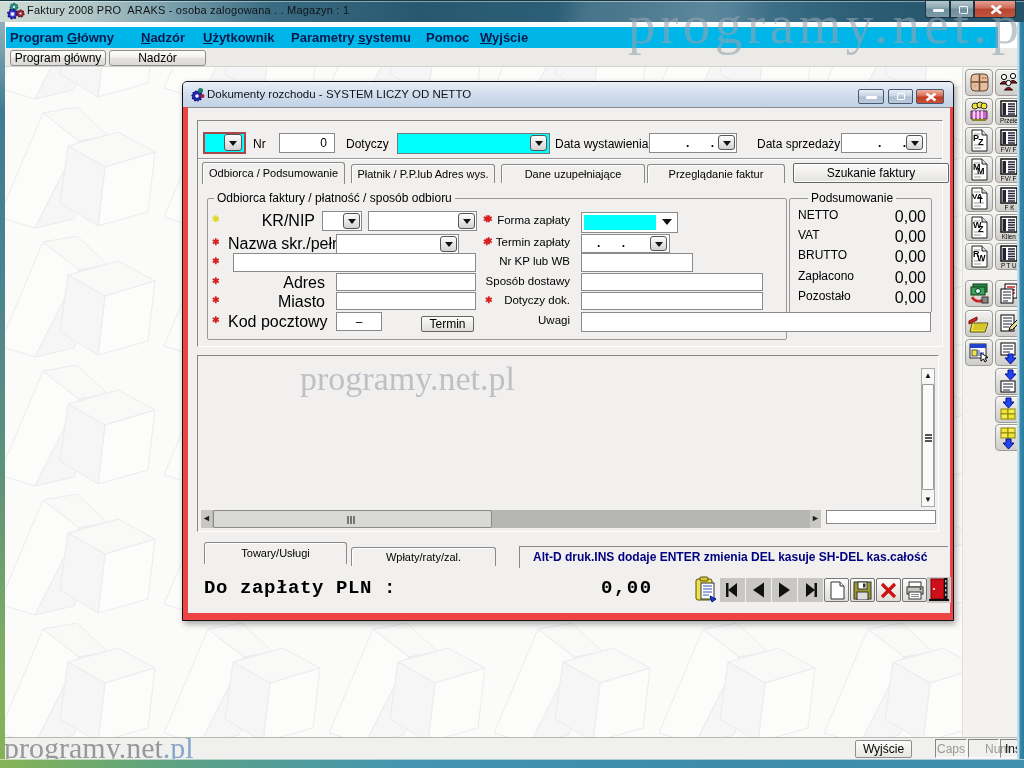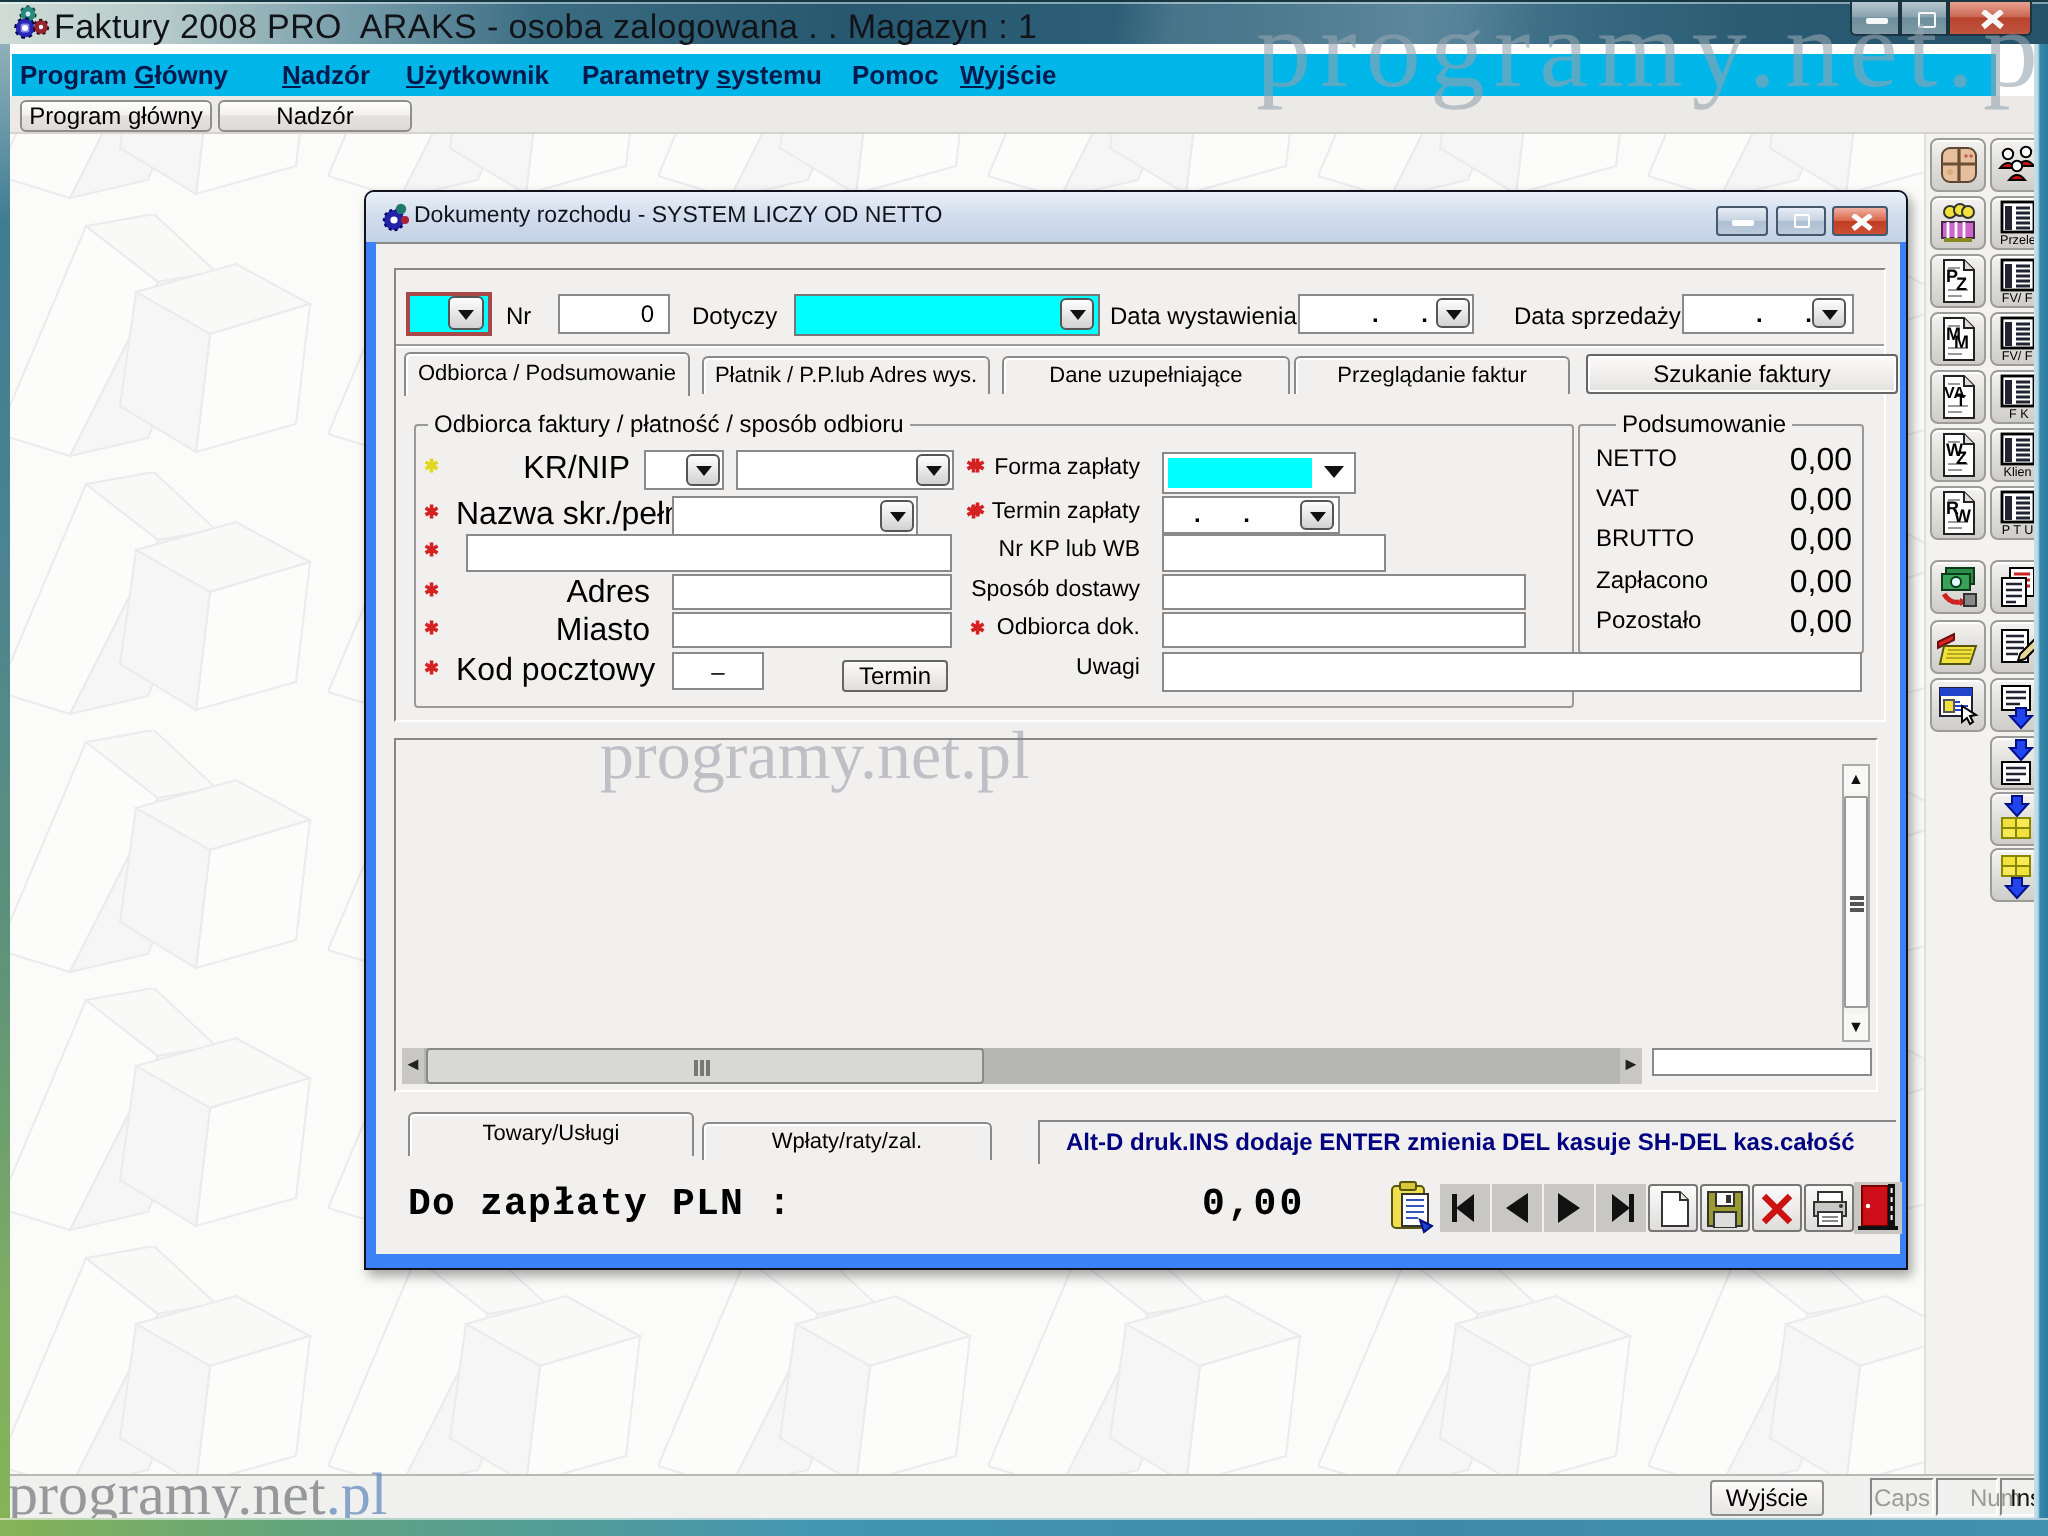--- a/index.html
+++ b/index.html
@@ -6,21 +6,21 @@
 html,body { width:1024px; height:768px; overflow:hidden; }
 body { font-family:"Liberation Sans", sans-serif; font-size:12px; color:#000; }
 #screen { position:absolute; left:0; top:0; width:1024px; height:768px; background:#fff; }
 .abs { position:absolute; }
 
 
 #titlebar { left:0; top:0; width:1024px; height:22px;
   background:linear-gradient(100deg, rgba(255,255,255,0) 550px, rgba(255,255,255,0.13) 580px, rgba(255,255,255,0.16) 700px, rgba(255,255,255,0.02) 760px, rgba(255,255,255,0) 800px),
     linear-gradient(90deg,#cfdcd6 0px,#b7cbca 80px,#7ba0ac 170px,#3a6c82 270px,#27586f 420px,#2e627b 620px,#40738c 730px,#2b5c74 870px,#245268 1024px);
   border-top:1px solid #163842; box-shadow:inset 0 1px 0 rgba(255,255,255,0.45); }
-#titletext { left:27px; top:4px; font-size:17px; color:#101418; letter-spacing:0.2px; }
+#titletext { left:27px; top:4px; font-size:11px; color:#101418; letter-spacing:0.2px; }
 .winbtn { top:1px; height:17px; border:1px solid #1c3440; border-top:none; }
 #btnmin { left:925px; width:25px; background:linear-gradient(#b6c7ce,#8aa4b0 45%,#6d8e9c 50%,#7e9aa6); border-radius:0 0 0 3px; }
 #btnmax { left:950px; width:24px; background:linear-gradient(#b6c7ce,#8aa4b0 45%,#6d8e9c 50%,#7e9aa6); }
 #btncls { left:974px; width:42px; background:linear-gradient(#e8a091,#cc6a55 45%,#b8442e 50%,#c05540); border-radius:0 0 3px 0; }
 
 #menubar { left:5px; top:22px; width:1012px; height:26px; background:#fff; }
 #menucyan { left:6px; top:27px; width:992px; height:21px; background:#00b5e8; }
 .mitem { position:absolute; top:3px; font-weight:bold; font-size:13px; color:#001a4d; }
 .mitem u { text-decoration:underline; }
 
@@ -44,21 +44,21 @@
 .ribtn { position:absolute; width:28px; height:27px; border:1px solid #9c9c9a; border-radius:4px;
   background:linear-gradient(#f4f3f1,#dddbd7 60%,#cfcdc9); box-shadow:inset 0 1px 0 #fff;
   display:flex; align-items:center; justify-content:center; overflow:hidden; }
 .ribtn.capt { flex-direction:column; }
 .ribtn.capt span { font-size:7px; line-height:7px; margin-top:-1px; color:#000; transform:scale(0.9); }
 
 
 .wm { position:absolute; font-family:"Liberation Serif", serif; color:rgba(125,140,152,0.55); white-space:nowrap; }
 
 
-#dlg { left:182px; top:95px; width:772px; height:540px; background:#3b82f6;
+#dlg { left:182px; top:81px; width:772px; height:540px; background:#ef4444;
   border:1px solid #10121c; border-radius:5px 5px 0 0;
   box-shadow:2px 3px 6px rgba(0,0,0,0.35); }
 #dlgtitle { left:0px; top:0px; width:770px; height:25px; border-radius:4px 4px 0 0;
   background:linear-gradient(#eaf0f8,#d3deee 45%,#c3d2e6); }
 #dlgtitletext { left:24px; top:6px; font-size:11.5px; color:#10141a; }
 .dbtn { top:7px; height:15px; border:1px solid #45586e; border-radius:2px; }
 #dmin { left:675px; width:26px; background:linear-gradient(#e7edf5,#c6d3e2 48%,#aebfd2 52%,#bccadb); }
 #dmax { left:705px; width:25px; background:linear-gradient(#e7edf5,#c6d3e2 48%,#aebfd2 52%,#bccadb); }
 #dcls { left:733px; width:28px; background:linear-gradient(#f0b0a0,#d9674d 48%,#c03c22 52%,#cc4f35); }
 #dlgclient { left:5px; top:25px; width:762px; height:506px; background:#f1f0ee; border-top:1px solid #8a8a8a; }
@@ -452,21 +452,21 @@
       <div class="inp" style="left:148px; top:204px; width:46px; height:19px; text-align:center; padding-top:2px;">–</div>
       <div class="abs" style="left:233px; top:208px; width:53px; height:16px; border:1px solid #666; border-radius:2px; background:linear-gradient(#fbfbfa,#e0ded9); text-align:center; line-height:14px; font-size:12px;">Termin</div>
 
       <div class="star" style="left:297px; top:106px;">✱</div>
       <div class="rlbl" style="left:290px; top:105px; width:92px; font-size:11.5px; padding-top:1px;">Forma zapłaty</div>
       <div class="star" style="left:297px; top:128px;">✱</div>
       <div class="rlbl" style="left:290px; top:127px; width:92px; font-size:11.5px; padding-top:1px;">Termin zapłaty</div>
       <div class="rlbl" style="left:290px; top:146px; width:92px; font-size:11.5px; padding-top:1px;">Nr KP lub WB</div>
       <div class="rlbl" style="left:290px; top:166px; width:92px; font-size:11.5px; padding-top:1px;">Sposób dostawy</div>
       <div class="star" style="left:297px; top:187px;">✱</div>
-      <div class="rlbl" style="left:290px; top:185px; width:92px; font-size:11.5px; padding-top:1px;">Odbiorca dok.</div>
+      <div class="rlbl" style="left:290px; top:185px; width:92px; font-size:11.5px; padding-top:1px;">Dotyczy dok.</div>
       <div class="rlbl" style="left:290px; top:205px; width:92px; font-size:11.5px; padding-top:1px;">Uwagi</div>
       <div class="inp" style="left:393px; top:104px; width:97px; height:21px;">
         <div class="abs" style="left:2px; top:2px; width:72px; height:15px; background:#00ffff;"></div>
         <div class="abs" style="left:80px; top:6px; width:0; height:0; border-left:5px solid transparent; border-right:5px solid transparent; border-top:6px solid #111;"></div>
       </div>
       <div class="inp" style="left:393px; top:126px; width:89px; height:19px;">
           <span style="position:absolute; left:15px; top:1px; letter-spacing:9px; font-weight:bold;">.&nbsp;.</span>
         </div>
       <div class="abs combtn" style="left:462px; top:128px; width:17px; height:15px;"></div>
       <div class="inp" style="left:393px; top:145px; width:112px; height:19px;"></div>

